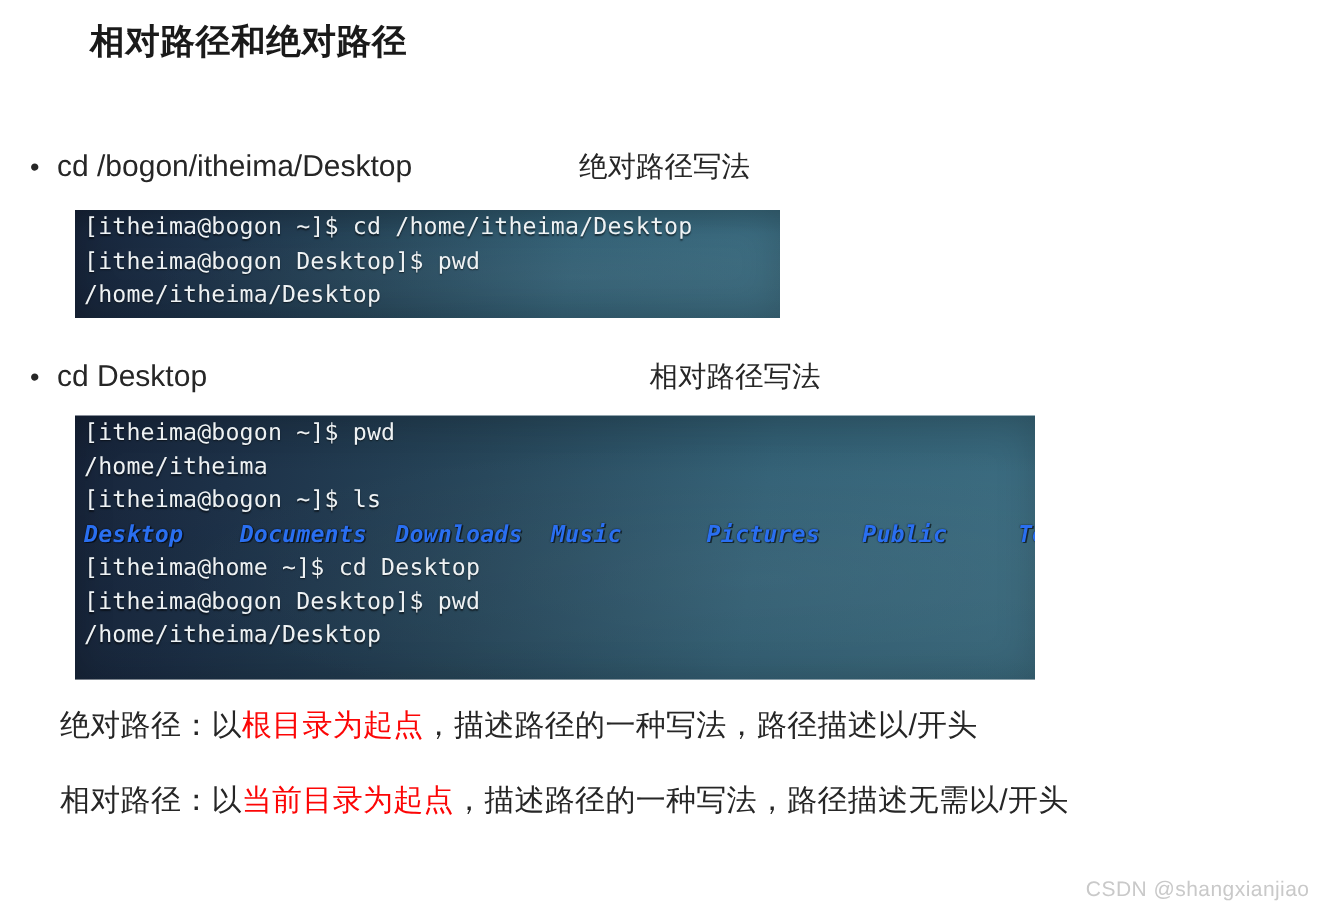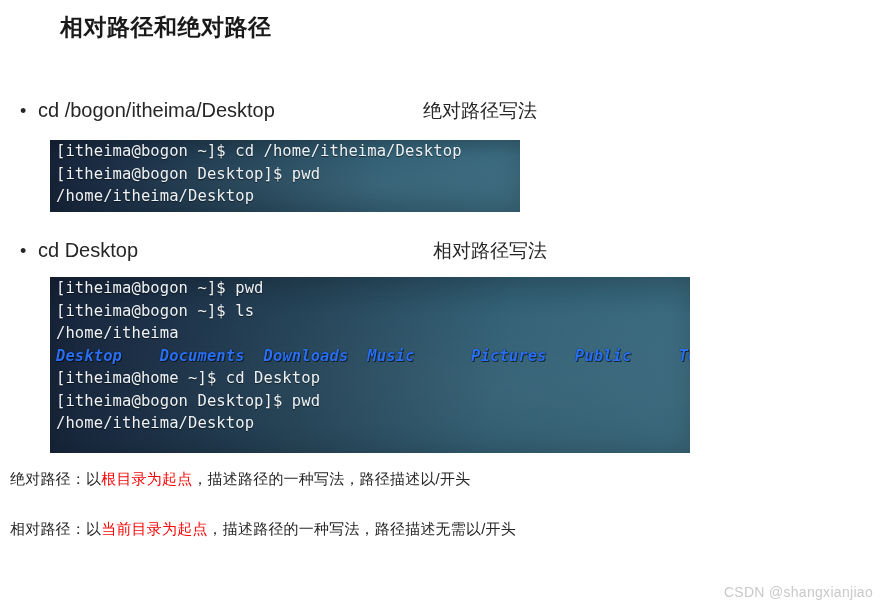--- a/index.html
+++ b/index.html
@@ -55,21 +55,21 @@
     color: #262626;
     font-weight: 400;
   }
   .bullet-note {
     font-size: 19px;
     color: #262626;
     font-weight: 400;
   }
   .row-1 .bullet-cmd { width: 300px; }
   .row-2 .bullet-cmd { width: 300px; }
-  .row-1 .bullet-note { margin-left: 85px; font-family: Liberation Serif, serif; }
+  .row-1 .bullet-note { margin-left: 48px; font-family: Liberation Serif, serif; }
   .row-2 .bullet-note { margin-left: 95px; text-align: right; }
 
   
   .terminal {
     position: absolute;
     background-image:
       linear-gradient(100deg, #17243a 0%, #1d3148 16%, #27475b 42%, #336176 70%, #3b6c80 100%);
     box-shadow: inset 0 0 26px rgba(0,0,0,0.18);
     overflow: hidden;
     font-family: "DejaVu Sans Mono", "Liberation Mono", monospace;
@@ -118,22 +118,22 @@
     font-weight: bold;
     text-shadow:
       0 0 1px rgba(0,0,0,0.85),
       1px 1px 0 rgba(0,0,0,0.55);
   }
   .ls-gap { color: transparent; }
 
   
   .explain {
     position: absolute;
-    left: 10px;
-    font-size: 15px;
+    left: 40px;
+    font-size: 20px;
     color: #262626;
     white-space: nowrap;
     letter-spacing: 0.2px;
   }
   #explain-absolute { top: 470px; }
   #explain-relative { top: 520px; }
   .hl-red {
     color: #fc0606;
   }
 
@@ -167,22 +167,22 @@
 </div>
 
 <div class="bullet-row row-2">
   <span class="bullet-dot">•</span>
   <span class="bullet-cmd">cd Desktop</span>
   <span class="bullet-note">相对路径写法</span>
 </div>
 
 <div class="terminal" id="terminal-relative">
   <div class="term-line">[itheima@bogon ~]$ pwd</div>
+  <div class="term-line">/home/itheima</div>
   <div class="term-line">[itheima@bogon ~]$ ls</div>
-  <div class="term-line">/home/itheima</div>
   <div class="ls-line" id="ls-output-line"><span class="dir-name">Desktop</span><span class="ls-gap">    </span><span class="dir-name">Documents</span><span class="ls-gap">  </span><span class="dir-name">Downloads</span><span class="ls-gap">  </span><span class="dir-name">Music</span><span class="ls-gap">      </span><span class="dir-name">Pictures</span><span class="ls-gap">   </span><span class="dir-name">Public</span><span class="ls-gap">     </span><span class="dir-name">Templates</span><span class="ls-gap">  </span><span class="dir-name">Videos</span></div>
   <div class="term-line">[itheima@home ~]$ cd Desktop</div>
   <div class="term-line">[itheima@bogon Desktop]$ pwd</div>
   <div class="term-line">/home/itheima/Desktop</div>
 </div>
 
 <div class="explain" id="explain-absolute">
   <span>绝对路径：以</span><span class="hl-red">根目录为起点</span><span>，描述路径的一种写法，路径描述以/开头</span>
 </div>
 

